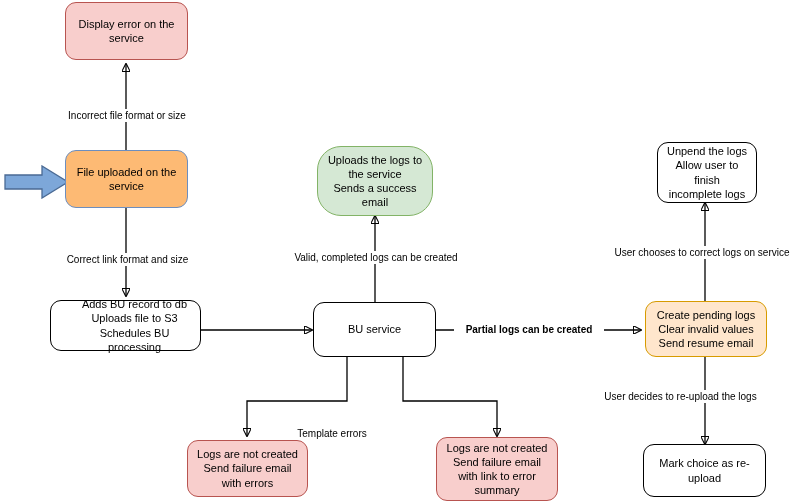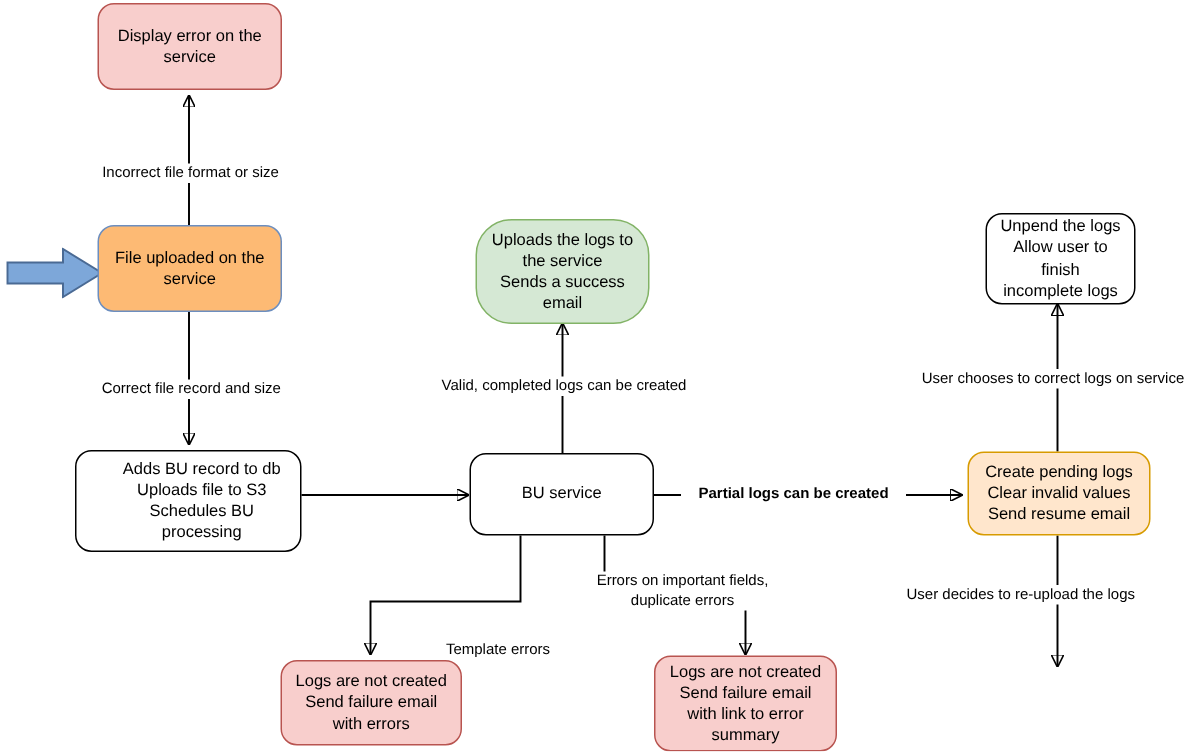--- a/index.html
+++ b/index.html
@@ -102,50 +102,50 @@
 
   <div class="node node-green" style="left:317px; top:146px; width:116px; height:70px;border-radius:24px;">Uploads the logs to
 the service
 Sends a success
 email</div>
 
   <div class="node node-white" style="left:625px; top:142px; width:100px; height:61px;margin-left:32px;">Unpend the logs
 Allow user to finish
 incomplete logs</div>
 
-  <div class="node node-white" style="left:50px; top:300px; width:151px; height:68px;padding-left:22px;">Adds BU record to db
+  <div class="node node-white" style="left:50px; top:300px; width:151px; height:51px;padding-left:22px;">Adds BU record to db
 Uploads file to S3
 Schedules BU processing</div>
 
   <div class="node node-white" style="left:313px; top:302px; width:123px; height:55px;">BU service</div>
 
   <div class="node node-yellow" style="left:645px; top:301px; width:122px; height:56px;">Create pending logs
 Clear invalid values
 Send resume email</div>
 
   <div class="node node-pink" style="left:187px; top:440px; width:121px; height:57px;">Logs are not created
 Send failure email
 with errors</div>
 
   <div class="node node-pink" style="left:436px; top:437px; width:122px; height:64px;">Logs are not created
 Send failure email
 with link to error
 summary</div>
 
+  <div class="node node-white" style="left:643px; top:444px; width:123px; height:53px;">Mark choice as re-
+upload</div>
 
   <div class="edge-label" style="left:46px; top:109px; width:160px;">Incorrect file format or size</div>
 
-  <div class="edge-label" style="left:48px; top:253px; width:157px;">Correct file record and size</div>
+  <div class="edge-label" style="left:48px; top:253px; width:157px;">Correct link format and size</div>
 
   <div class="edge-label" style="left:272px; top:251px; width:206px;">Valid, completed logs can be created</div>
 
   <div class="edge-label" style="left:601px; top:246px; width:200px;">User chooses to correct logs on service</div>
 
   <div class="edge-label" style="left:454px; top:323px; width:148px;font-weight:bold;">Partial logs can be created</div>
 
   <div class="edge-label" style="left:288px; top:381px; width:86px;margin-top:46px;">Template errors</div>
 
-  <div class="edge-label" style="left:392px; top:381px; width:124px;">Errors on important fields,
-duplicate errors</div>
 
   <div class="edge-label" style="left:587px; top:390px; width:185px;">User decides to re-upload the logs</div>
 
 </div>
 
 </body></html>

